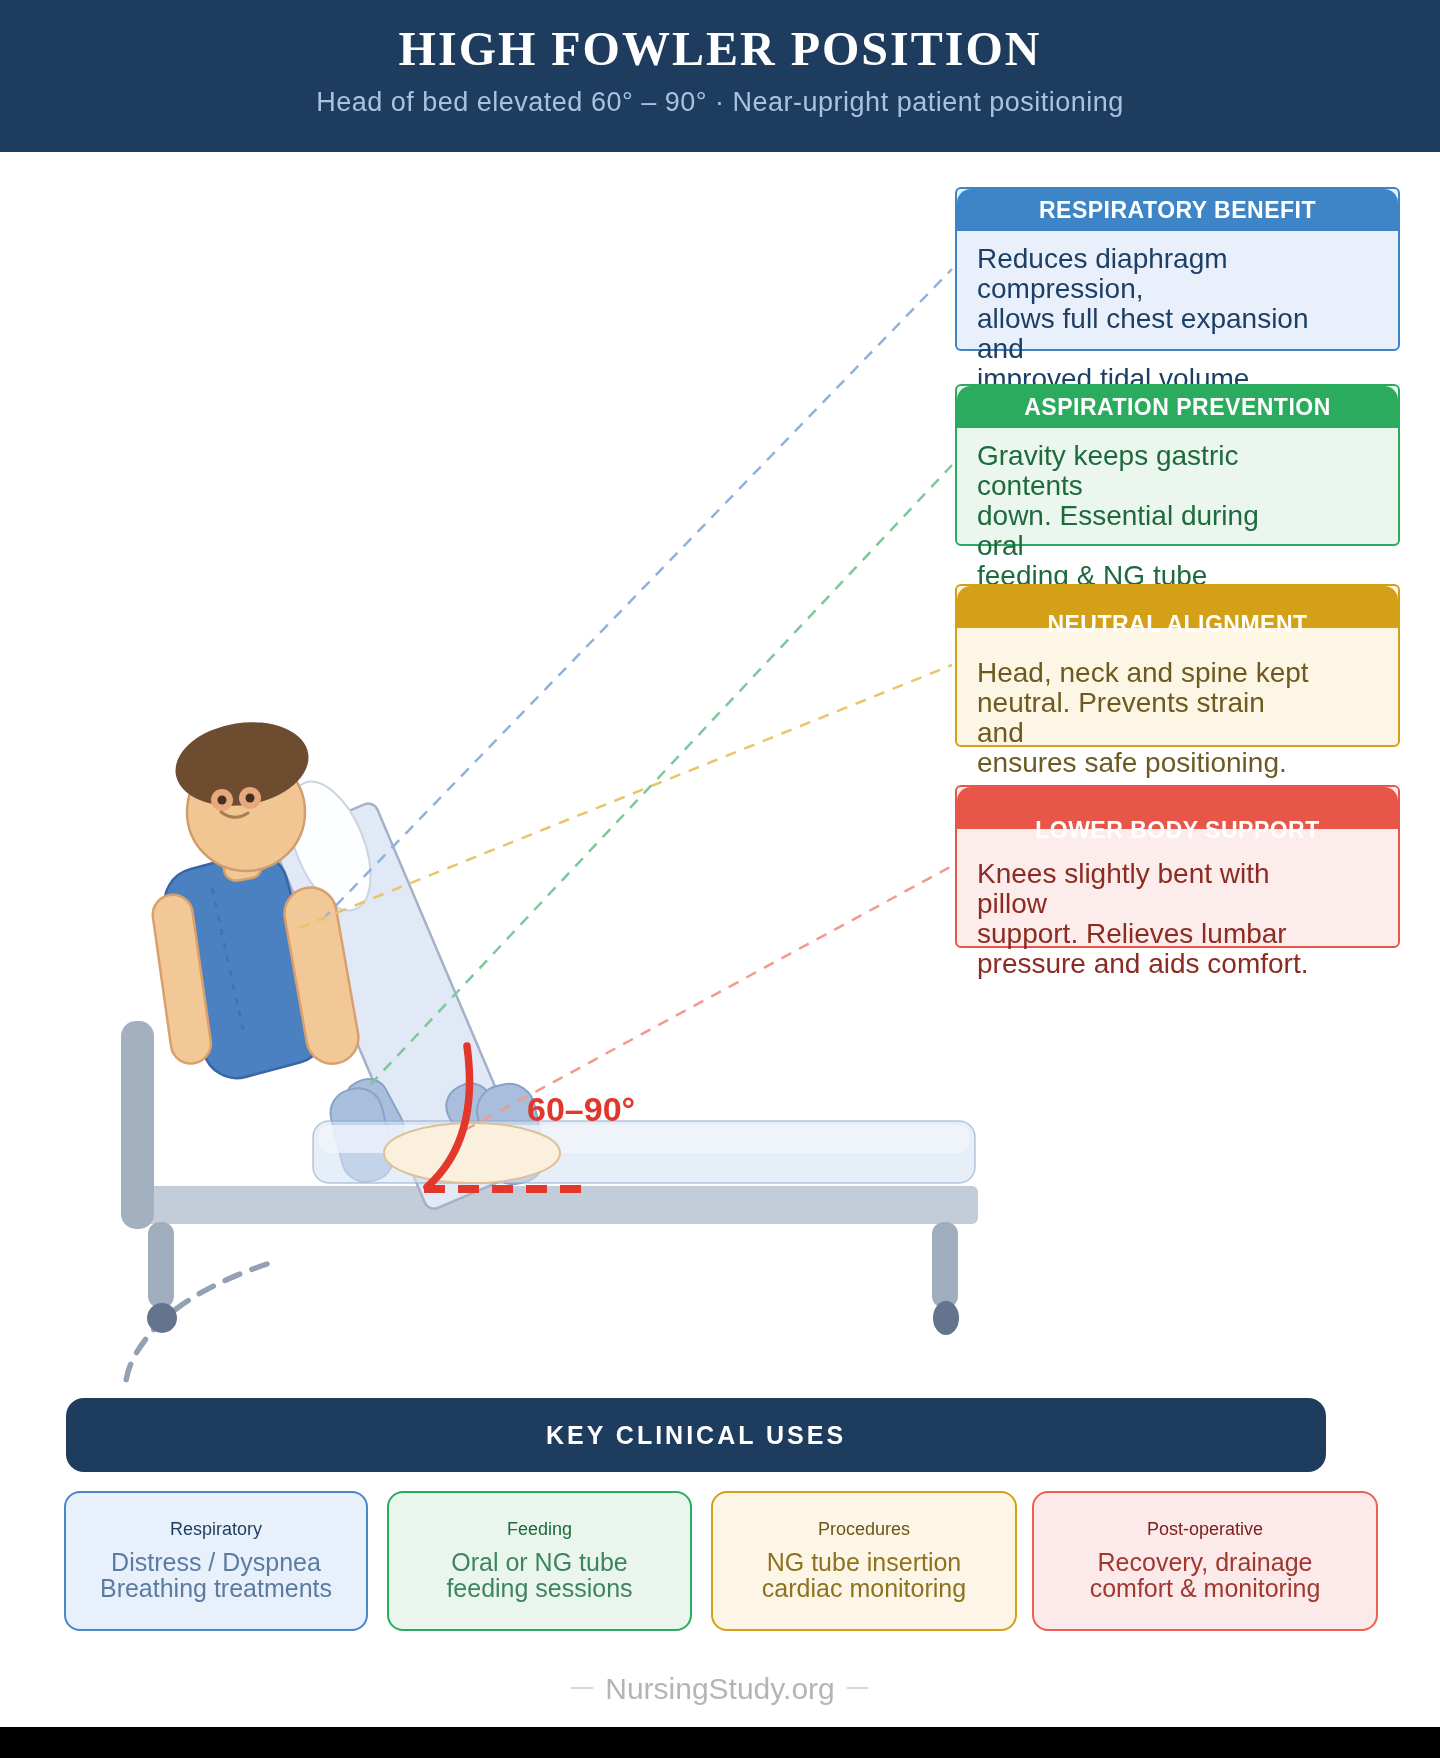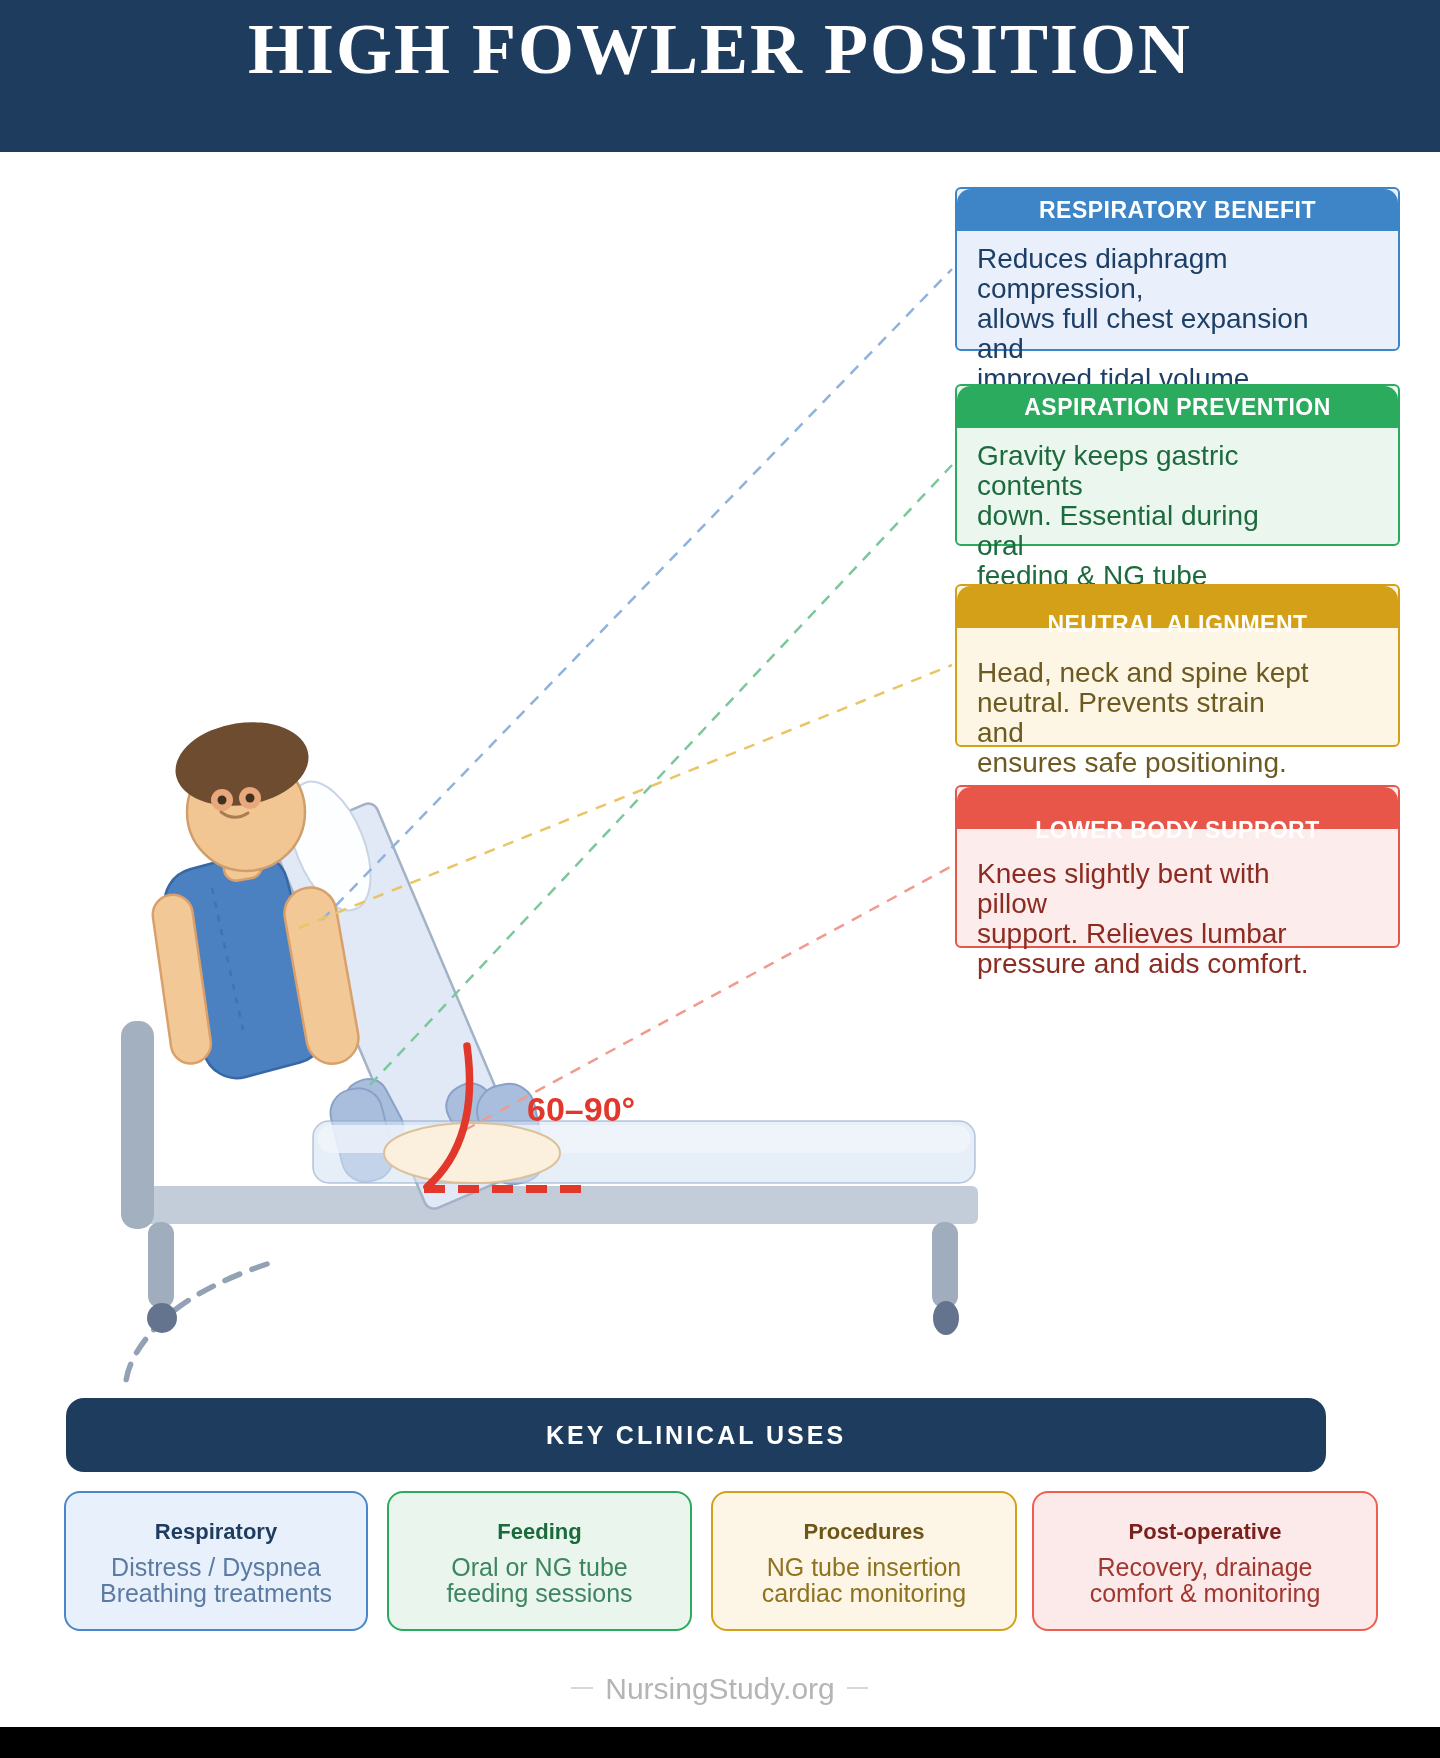--- a/index.html
+++ b/index.html
@@ -3,21 +3,21 @@
 <meta charset="utf-8">
 <style>
   html,body{margin:0;padding:0;background:#ffffff;}
   .canvas{position:relative;width:1440px;height:1758px;background:#ffffff;overflow:hidden;
           font-family:"Liberation Sans", sans-serif;}
 
   
   .page-header{position:absolute;left:0;top:0;width:1440px;height:152px;background:#1e3c5e;
                text-align:center;box-sizing:border-box;padding-top:20px;}
   .page-title{color:#ffffff;font-family:"Liberation Serif", serif;font-weight:700;
-              font-size:72px;letter-spacing:2px;line-height:58px;}
+              font-size:48px;letter-spacing:2px;line-height:58px;}
   .page-subtitle{color:#a9c2dd;font-size:27px;margin-top:9px;letter-spacing:0.5px;}
 
   
   .diagram-svg{position:absolute;left:0;top:0;width:1440px;height:1758px;}
 
   
   .callout{position:absolute;left:955px;width:445px;box-sizing:border-box;
            border:2.5px solid var(--accent);border-radius:6px;background:var(--bodybg);}
   .callout-header{position:relative;z-index:2;height:42px;border-radius:14px 14px 0 0;
                   background:var(--accent);}
@@ -34,21 +34,21 @@
   #callout-3{top:785px;height:163px;}
 
   
   .key-uses-bar{position:absolute;left:66px;top:1398px;width:1260px;height:74px;
                 background:#1e3c5e;border-radius:18px;text-align:center;}
   .key-uses-heading{color:#ffffff;font-weight:700;font-size:25px;letter-spacing:3px;
                     line-height:74px;}
   .use-card{position:absolute;top:1491px;height:140px;box-sizing:border-box;border-radius:16px;
             border:2.5px solid var(--accent);background:var(--bodybg);text-align:center;
             padding-top:26px;}
-  .use-card-title{font-weight:700;font-size:22px;color:var(--title);margin-bottom:9px;}
+  .use-card-title{font-weight:400;font-size:18px;color:var(--title);margin-bottom:9px;}
   .use-card-body{font-size:25px;line-height:26px;color:var(--text);white-space:pre-line;}
   #use-card-0{left:64px;width:304px;}
   #use-card-1{left:387px;width:305px;}
   #use-card-2{left:711px;width:306px;}
   #use-card-3{left:1032px;width:346px;}
 
   
   .footer{position:absolute;left:0;top:1672px;width:1440px;text-align:center;}
   .footer-line{position:absolute;left:571px;top:15px;width:297px;height:2px;background:#d7d7d7;}
   .footer-brand{position:relative;display:inline-block;background:#ffffff;padding:0 12px;
@@ -105,20 +105,21 @@
     <path d="M 299,928 L 952,665" fill="none" stroke="#e9c566" stroke-width="2.5" stroke-dasharray="11 9"></path>
     <path d="M 465,1130 L 952,866" fill="none" stroke="#f19a8e" stroke-width="2.5" stroke-dasharray="11 9"></path>
 
     <path d="M 467,1046 Q 480,1140 427,1187" fill="none" stroke="#e2382c" stroke-width="7.5" stroke-linecap="round"></path>
     <path d="M 424,1189 L 592,1189" fill="none" stroke="#e2382c" stroke-width="8" stroke-dasharray="21 13"></path>
     <text x="527" y="1121" font-size="34" font-weight="bold" fill="#e2382c" font-family="Liberation Sans, sans-serif">60–90°</text>
   </svg>
 
   <div class="page-header">
     <div class="page-title">HIGH FOWLER POSITION</div>
+    <div class="page-subtitle">Head of bed elevated 60° – 90° · Near-upright patient positioning</div>
   </div>
 
   <div class="callout" id="callout-0" style="--accent: #3d85c6; --bodybg: #e9f0fc; --text: #1d3f66;">
     <div class="callout-header">
       <span class="callout-title">RESPIRATORY BENEFIT</span>
     </div>
     <div class="callout-body">Reduces diaphragm compression,
 allows full chest expansion and
 improved tidal volume.</div>
   </div>

